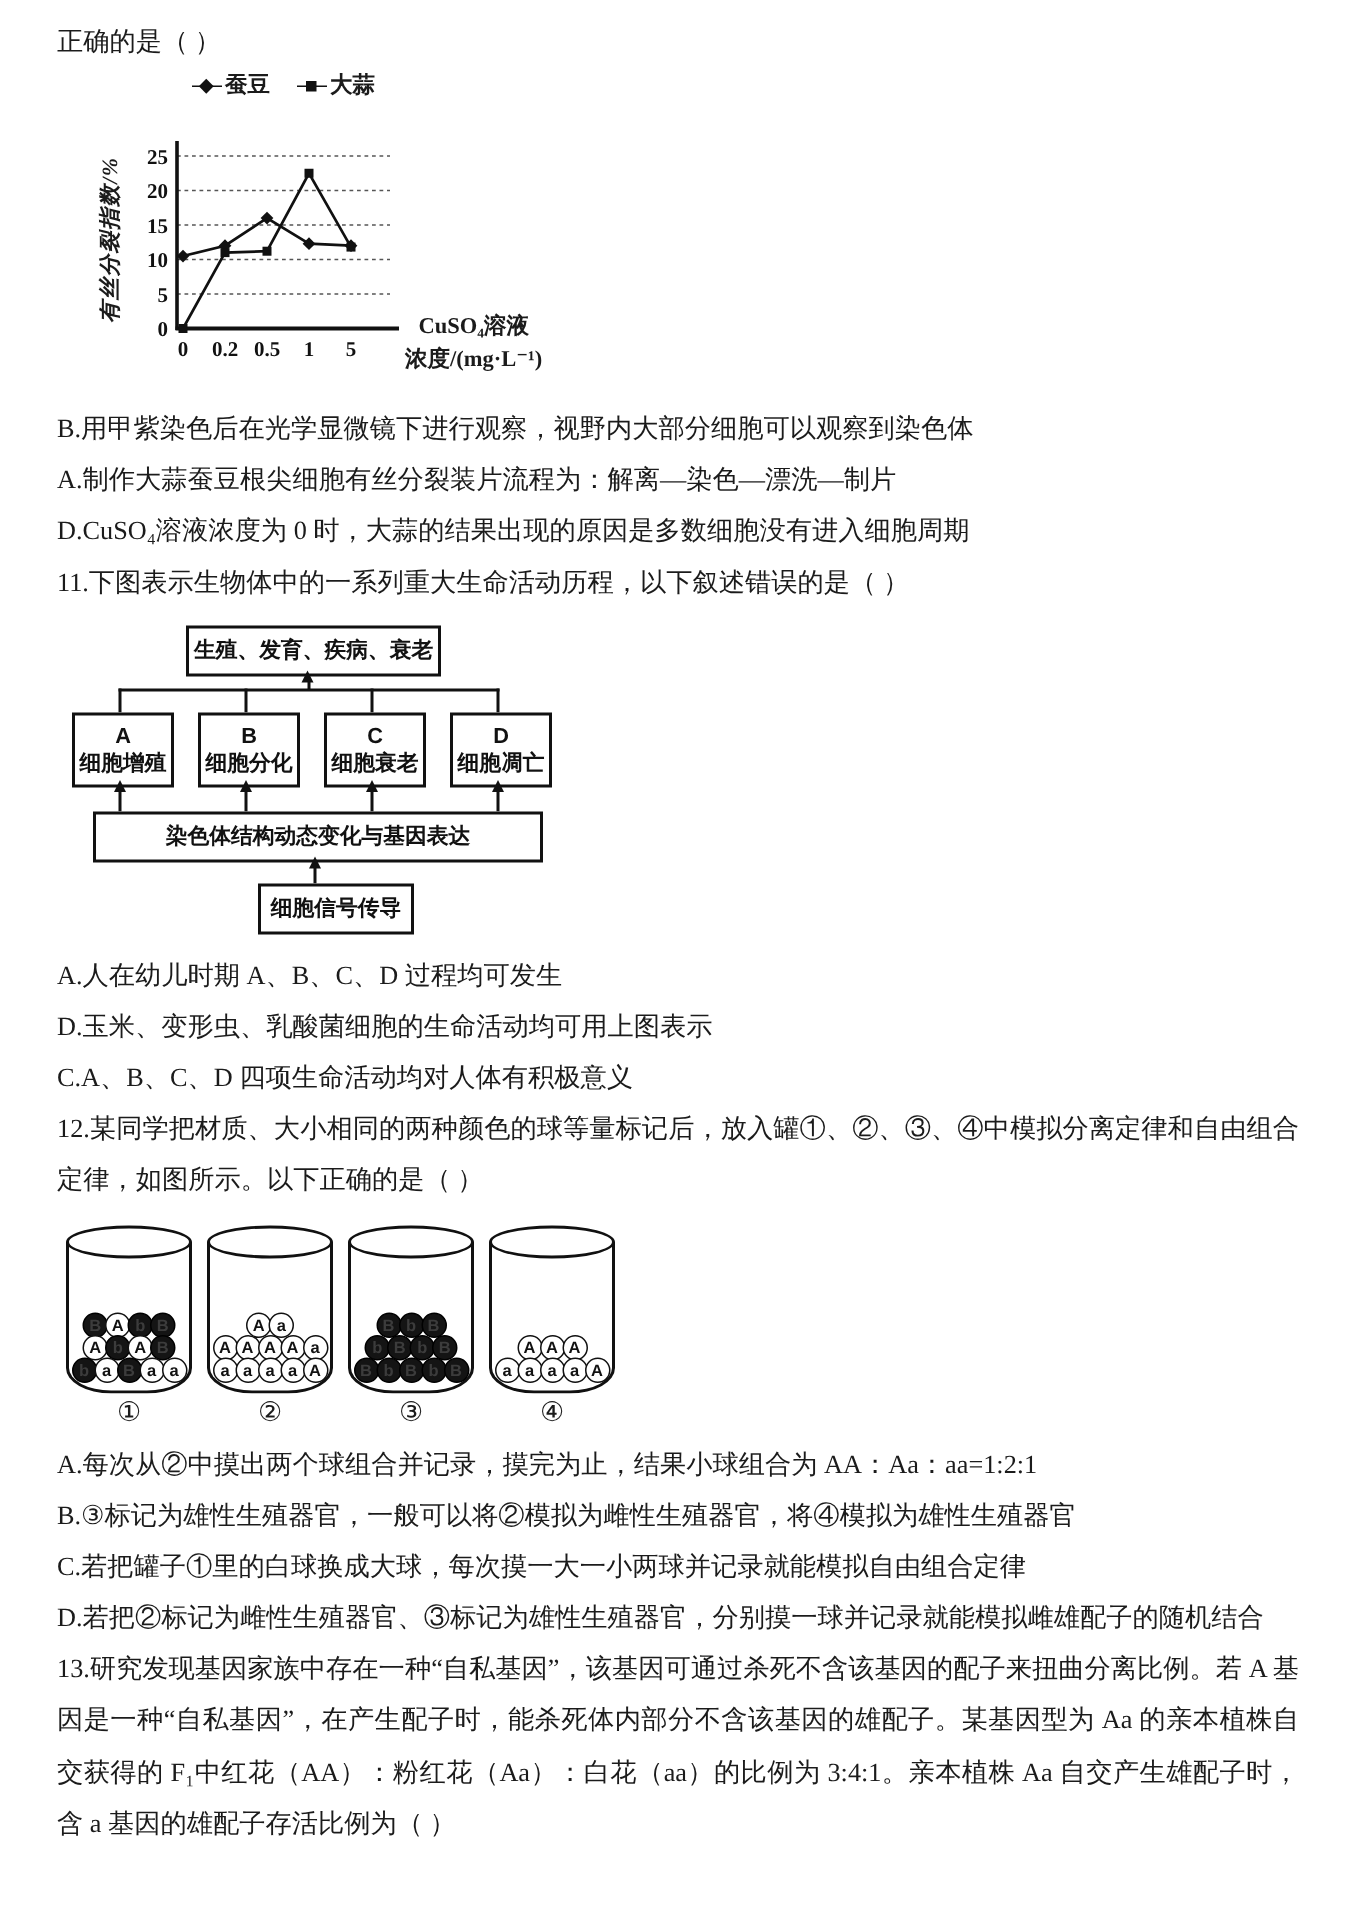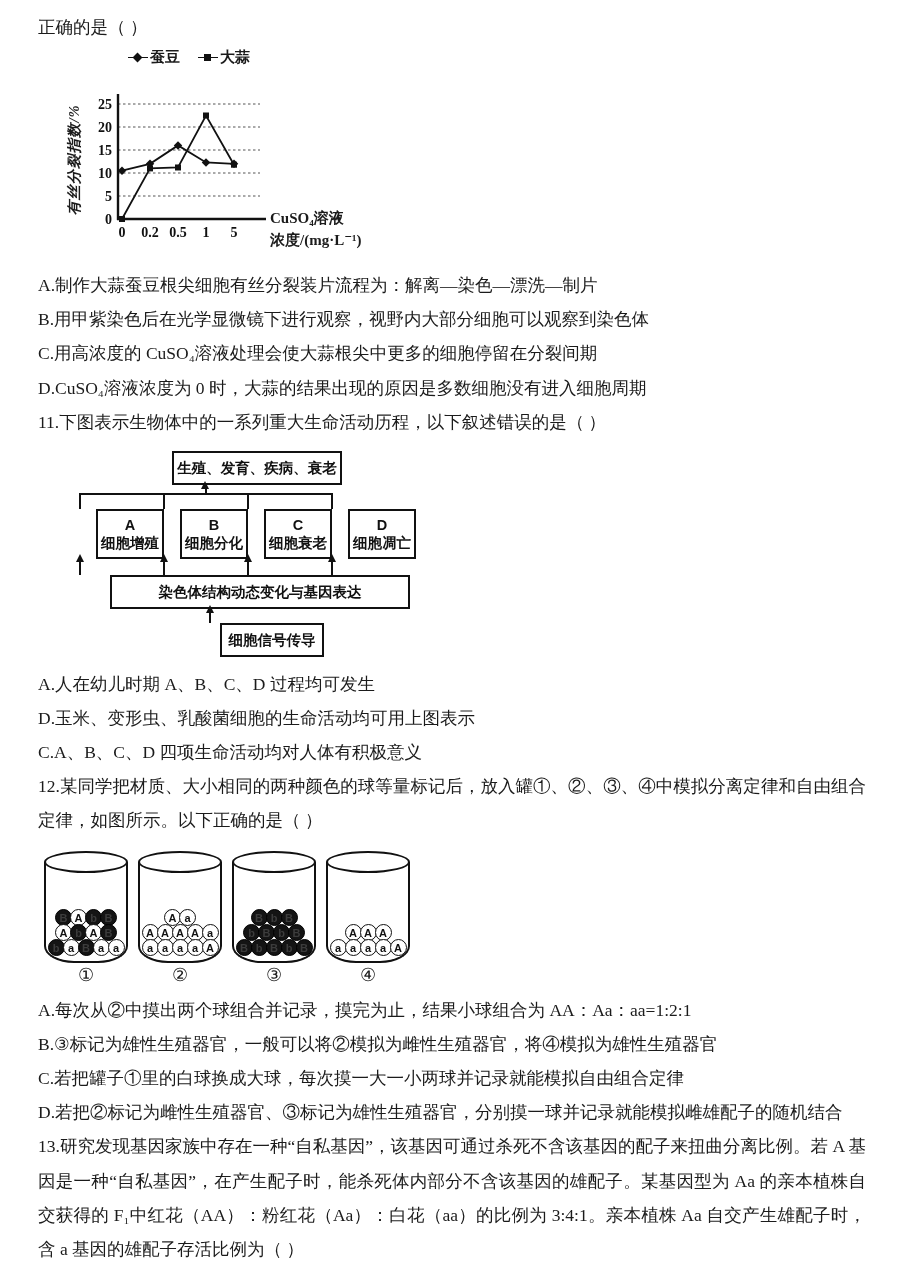--- a/index.html
+++ b/index.html
@@ -17,28 +17,28 @@
   .chart svg{position:absolute;left:16px;top:0;}
   .chart .legend{position:absolute;left:66px;top:0;display:flex;gap:18px;
     font-weight:bold;font-size:15px;line-height:1.2;align-items:center;}
   .lg-item{display:flex;align-items:center;gap:2px;}
   .lg-mark{position:relative;display:inline-block;width:20px;height:9px;}
   .lg-mark::before{content:"";position:absolute;left:0;top:4px;width:20px;height:1.8px;background:#111;}
   .lg-shape{position:absolute;left:6px;top:1px;width:7px;height:7px;background:#111;}
   .lg-shape.diamond{transform:rotate(45deg);}
   .ylabel{position:absolute;left:12px;top:112px;transform:translate(-50%,-50%) rotate(-90deg);
     font-weight:bold;font-size:14.5px;white-space:nowrap;letter-spacing:1px;font-style:italic;}
-  .xlabel{position:absolute;left:208px;top:160px;font-weight:bold;font-size:15px;line-height:1.45;white-space:nowrap;}
+  .xlabel{position:absolute;left:208px;top:160px;font-weight:bold;font-size:15px;line-height:1.45;white-space:nowrap;text-align:center;}
 
   
   .flow{position:relative;width:440px;height:212px;margin:8px 0 8px 4px;
     font-family:"Liberation Sans","DejaVu Sans",sans-serif;}
   .fc-box{position:absolute;border:2px solid #111;background:#fff;
     display:flex;flex-direction:column;align-items:center;justify-content:center;
-    font-weight:bold;font-size:14.5px;line-height:1.25;color:#111;margin-left:48px;}
+    font-weight:bold;font-size:14.5px;line-height:1.25;color:#111;}
   .fc-line{position:absolute;background:#111;}
   .fc-arrow{position:absolute;width:0;height:0;
     border-left:4.5px solid transparent;border-right:4.5px solid transparent;
     border-bottom:8px solid #111;}
 
   
   .jars{display:flex;gap:10px;margin:14px 0 6px 6px;}
   .jar-wrap{text-align:center;width:84px;}
   .jar{position:relative;width:84px;height:112px;}
   .jar-rim{position:absolute;left:0;right:0;top:0;height:22px;border:2.5px solid #111;
@@ -106,23 +106,22 @@
       <rect x="125" y="64.50000000000001" width="6" height="6" fill="#111"></rect>
       <rect x="153" y="113.72" width="6" height="6" fill="#111"></rect>
     </svg>
   <div class="xlabel">
     <div>CuSO₄溶液</div>
     <div>浓度/(mg·L⁻¹)</div>
   </div>
 </div>
 
 <div>
+  <p>B.用甲紫染色后在光学显微镜下进行观察，视野内大部分细胞可以观察到染色体</p>
   <p>A.制作大蒜蚕豆根尖细胞有丝分裂装片流程为：解离—染色—漂洗—制片</p>
-  <p>B.用甲紫染色后在光学显微镜下进行观察，视野内大部分细胞可以观察到染色体</p>
-  <p>C.用高浓度的 CuSO₄溶液处理会使大蒜根尖中更多的细胞停留在分裂间期</p>
   <p>D.CuSO₄溶液浓度为 0 时，大蒜的结果出现的原因是多数细胞没有进入细胞周期</p>
 </div>
 
 <p>11.下图表示生物体中的一系列重大生命活动历程，以下叙述错误的是（    ）</p>
 
 <div class="flow">
   <div class="fc-box" style="left:82px;top:4px;width:166px;height:30px;">
     <div>生殖、发育、疾病、衰老</div>
   </div>
 

